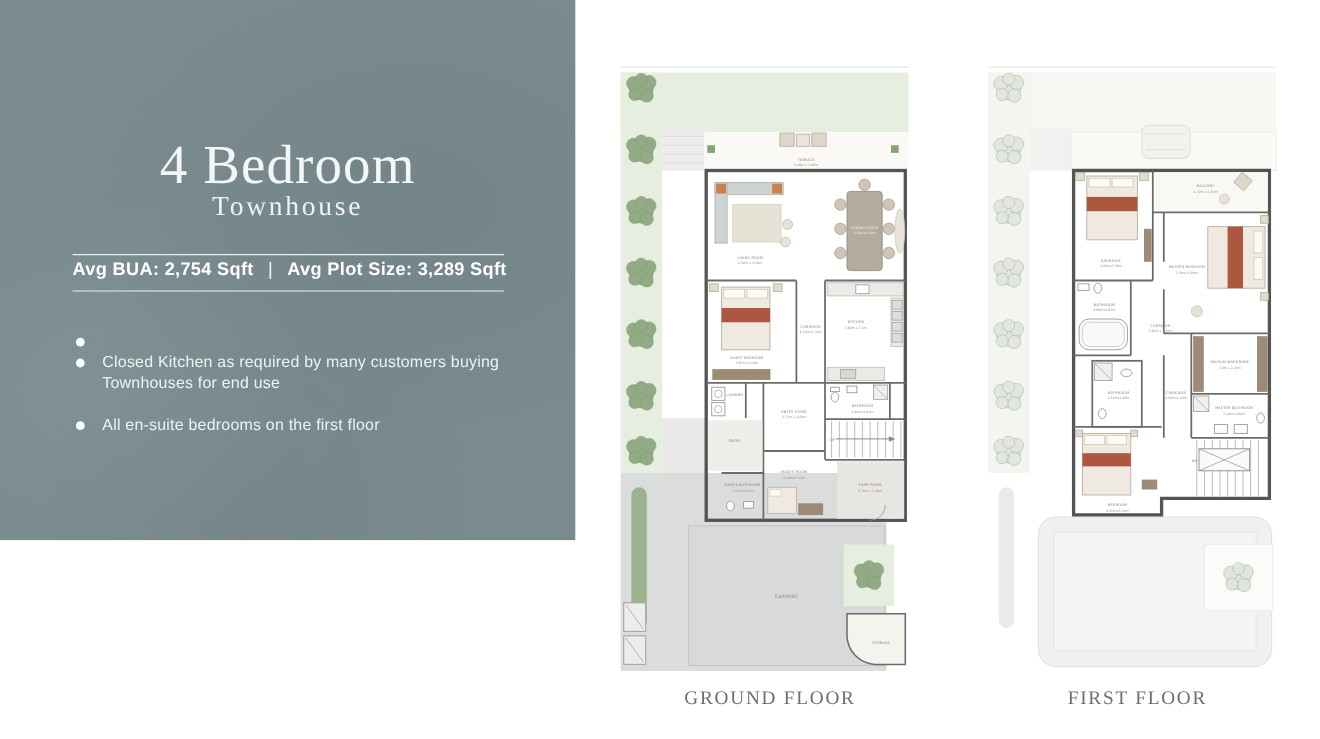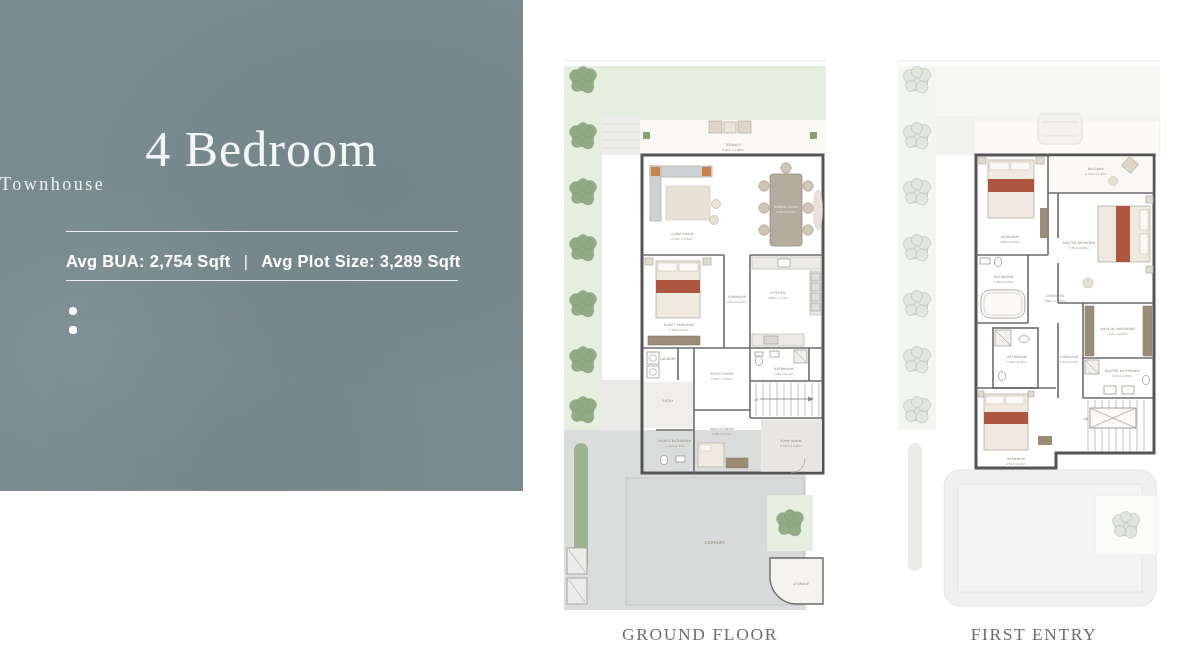--- a/index.html
+++ b/index.html
@@ -16,29 +16,29 @@
       radial-gradient(ellipse 300px 420px at 45% 95%, rgba(0,0,0,.04), transparent 70%),
       #7a8b90;
     color:#fff;
   }
   .title{
     position:absolute;top:120px;left:0;width:100%;text-align:center;
     font-family:"Liberation Serif","DejaVu Serif",serif;
     font-size:50px;font-weight:400;letter-spacing:1px;color:#f3f6f6;
   }
   .subtitle{
-    position:absolute;top:174px;left:0;width:100%;text-align:left;
+    position:absolute;top:174px;left:0;width:100%;text-align:center;
     font-family:"Liberation Serif","DejaVu Serif",serif;
-    font-size:18px;font-weight:400;letter-spacing:2.5px;color:#eef2f2;
+    font-size:25px;font-weight:400;letter-spacing:2.5px;color:#eef2f2;
   }
   .stats{
     position:absolute;top:231px;left:66px;width:392px;
     border-top:1px solid rgba(255,255,255,.85);
     border-bottom:1px solid rgba(255,255,255,.85);
-    padding:20px 0 9px 0;text-align:center;
+    padding:4px 0 9px 0;text-align:center;
     font-size:16.5px;font-weight:700;letter-spacing:.3px;color:#ffffff;
     white-space:nowrap;
   }
   .stats .sep{margin:0 13px;font-weight:400;opacity:.95;}
   .bullets{
     position:absolute;top:302px;left:68px;width:396px;
     list-style:none;margin:0;padding:0;
   }
   .bullets li{
     position:relative;padding-left:25px;margin-bottom:19px;
@@ -72,22 +72,22 @@
 <body>
 
 <div class="panel">
   <div class="title">4 Bedroom</div>
   <div class="subtitle">Townhouse</div>
   <div class="stats">
     <span>Avg BUA: 2,754 Sqft</span><span class="sep">|</span><span>Avg Plot Size: 3,289 Sqft</span>
   </div>
   <ul class="bullets">
     <li><span class="dot"></span></li>
-    <li><span class="dot"></span></li>
-    <li><span class="dot"></span></li>
+    <li><span class="dot"></span><span>Closed Kitchen as required by many customers buying Townhouses for end use</span></li>
+    <li><span class="dot"></span><span>All en-suite bedrooms on the first floor</span></li>
   </ul>
 </div>
 
 <div class="plan-wrap" id="ground-plan">
 <svg width="272" height="552" viewBox="0 0 272 552">
   <defs>
     <g id="treeShape" fill="currentColor" stroke="#7d9870" stroke-width="0.6" stroke-opacity="0.5">
       <circle r="11"></circle>
           <circle cx="-7" cy="-4" r="6.5"></circle>
           <circle cx="7" cy="-5" r="6.5"></circle>
@@ -447,13 +447,13 @@
     </g>
     <rect x="192" y="350" width="46" height="20" fill="#fbfaf8" stroke="#8a8886" stroke-width=".8"></rect>
     <line x1="192" y1="350" x2="238" y2="370" stroke="#8a8886" stroke-width=".6"></line>
     <line x1="192" y1="370" x2="238" y2="350" stroke="#8a8886" stroke-width=".6"></line>
     <text class="rn sm" x="188" y="362" text-anchor="end">DN</text>
   </g>
 </svg>
 </div>
 
 <div class="caption" id="ground-caption">GROUND FLOOR</div>
-<div class="caption" id="first-caption">FIRST ENTRY</div>
+<div class="caption" id="first-caption">FIRST FLOOR</div>
 
 </body></html>

